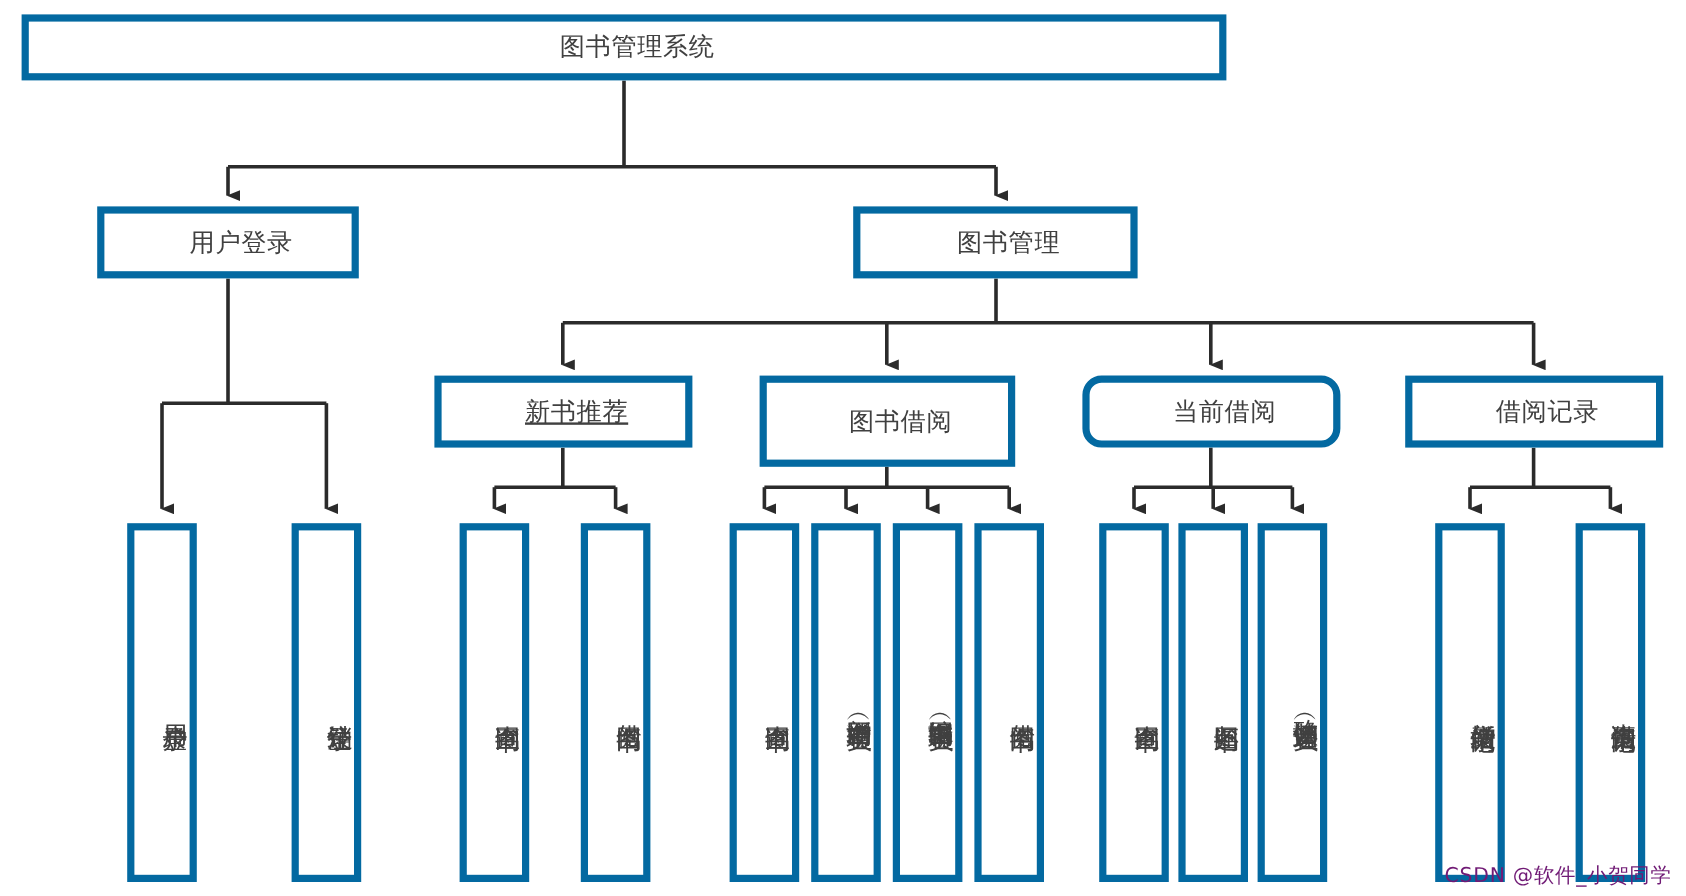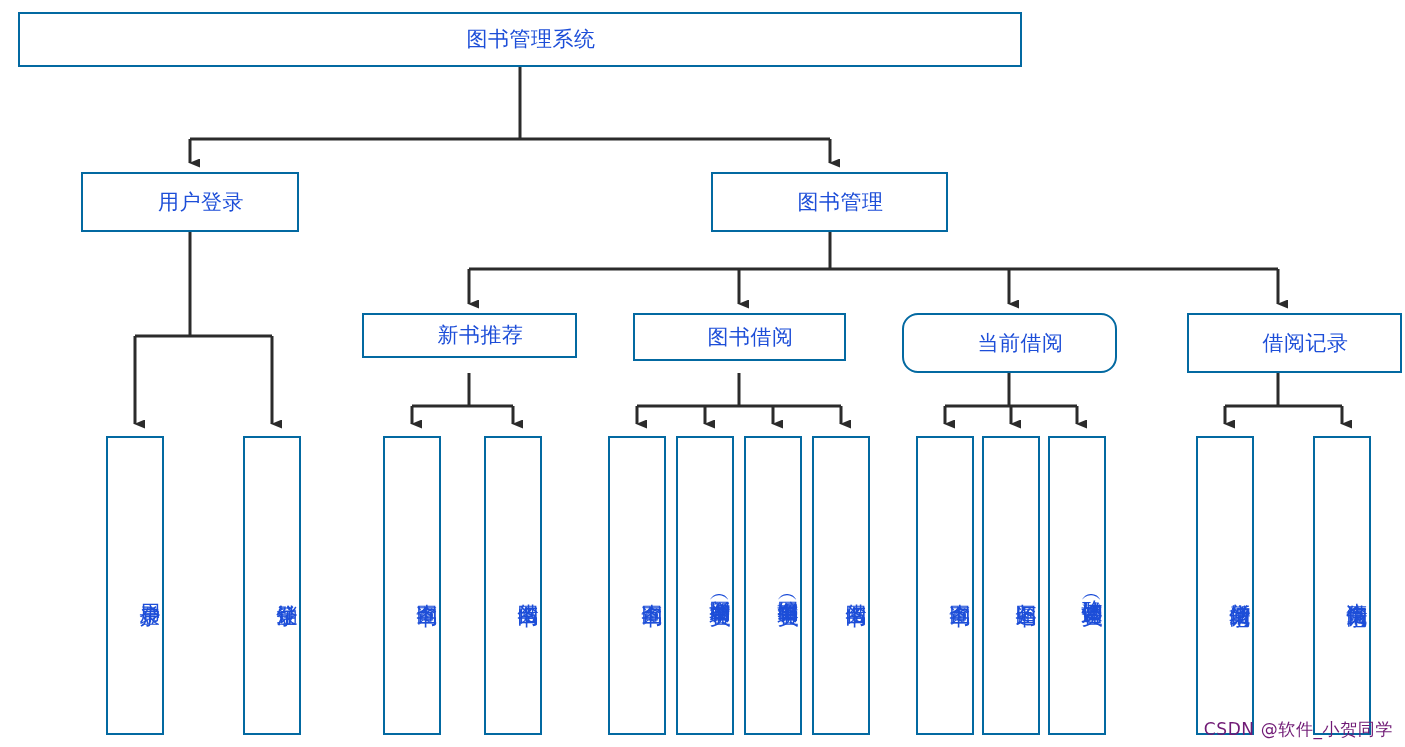--- a/index.html
+++ b/index.html
@@ -22,26 +22,26 @@
     position: absolute;
     left: 0;
     top: 0;
     width: 1405px;
     height: 747px;
     pointer-events: none;
   }
   .node {
     position: absolute;
     box-sizing: border-box;
-    border: 2px solid #0369a1;
+    border: 6px solid #0369a1;
     background: #ffffff;
     display: flex;
     align-items: center;
     justify-content: center;
-    color: #1d4ed8;
+    color: #404040;
     line-height: 1.18;
     padding-left: 22px;
   }
   .node.horiz {
     font-size: 21px;
     letter-spacing: 0.5px;
   }
   .node.vert {
     writing-mode: vertical-rl;
     text-orientation: upright;
@@ -130,30 +130,30 @@
     <span class="node-label">图书管理系统</span>
   </div>
 
   <div class="node horiz" style="left:81px; top:172px; width:218px; height:60px;">
     <span class="node-label">用户登录</span>
   </div>
   <div class="node horiz" style="left:711px; top:172px; width:237px; height:60px;text-align:center;">
     <span class="node-label">图书管理</span>
   </div>
 
-  <div class="node horiz" style="left:362px; top:313px; width:215px; height:45px;">
+  <div class="node horiz" style="left:362px; top:313px; width:215px; height:60px;text-decoration:underline;">
     <span class="node-label">新书推荐</span>
   </div>
-  <div class="node horiz" style="left:633px; top:313px; width:213px; height:48px;">
+  <div class="node horiz" style="left:633px; top:313px; width:213px; height:76px;">
     <span class="node-label">图书借阅</span>
   </div>
   <div class="node horiz" style="left:902px; top:313px; width:215px; height:60px;border-radius:16px;">
     <span class="node-label">当前借阅</span>
   </div>
-  <div class="node horiz" style="left:1171px; top:313px; width:215px; height:60px;margin-left:16px;">
+  <div class="node horiz" style="left:1171px; top:313px; width:215px; height:60px;">
     <span class="node-label">借阅记录</span>
   </div>
 
   <div class="node vert" style="left:106px; top:436px; width:58px; height:299px;">
     <span class="node-label">用户登录</span>
   </div>
   <div class="node vert" style="left:243px; top:436px; width:58px; height:299px;">
     <span class="node-label">注销登录</span>
   </div>
 

